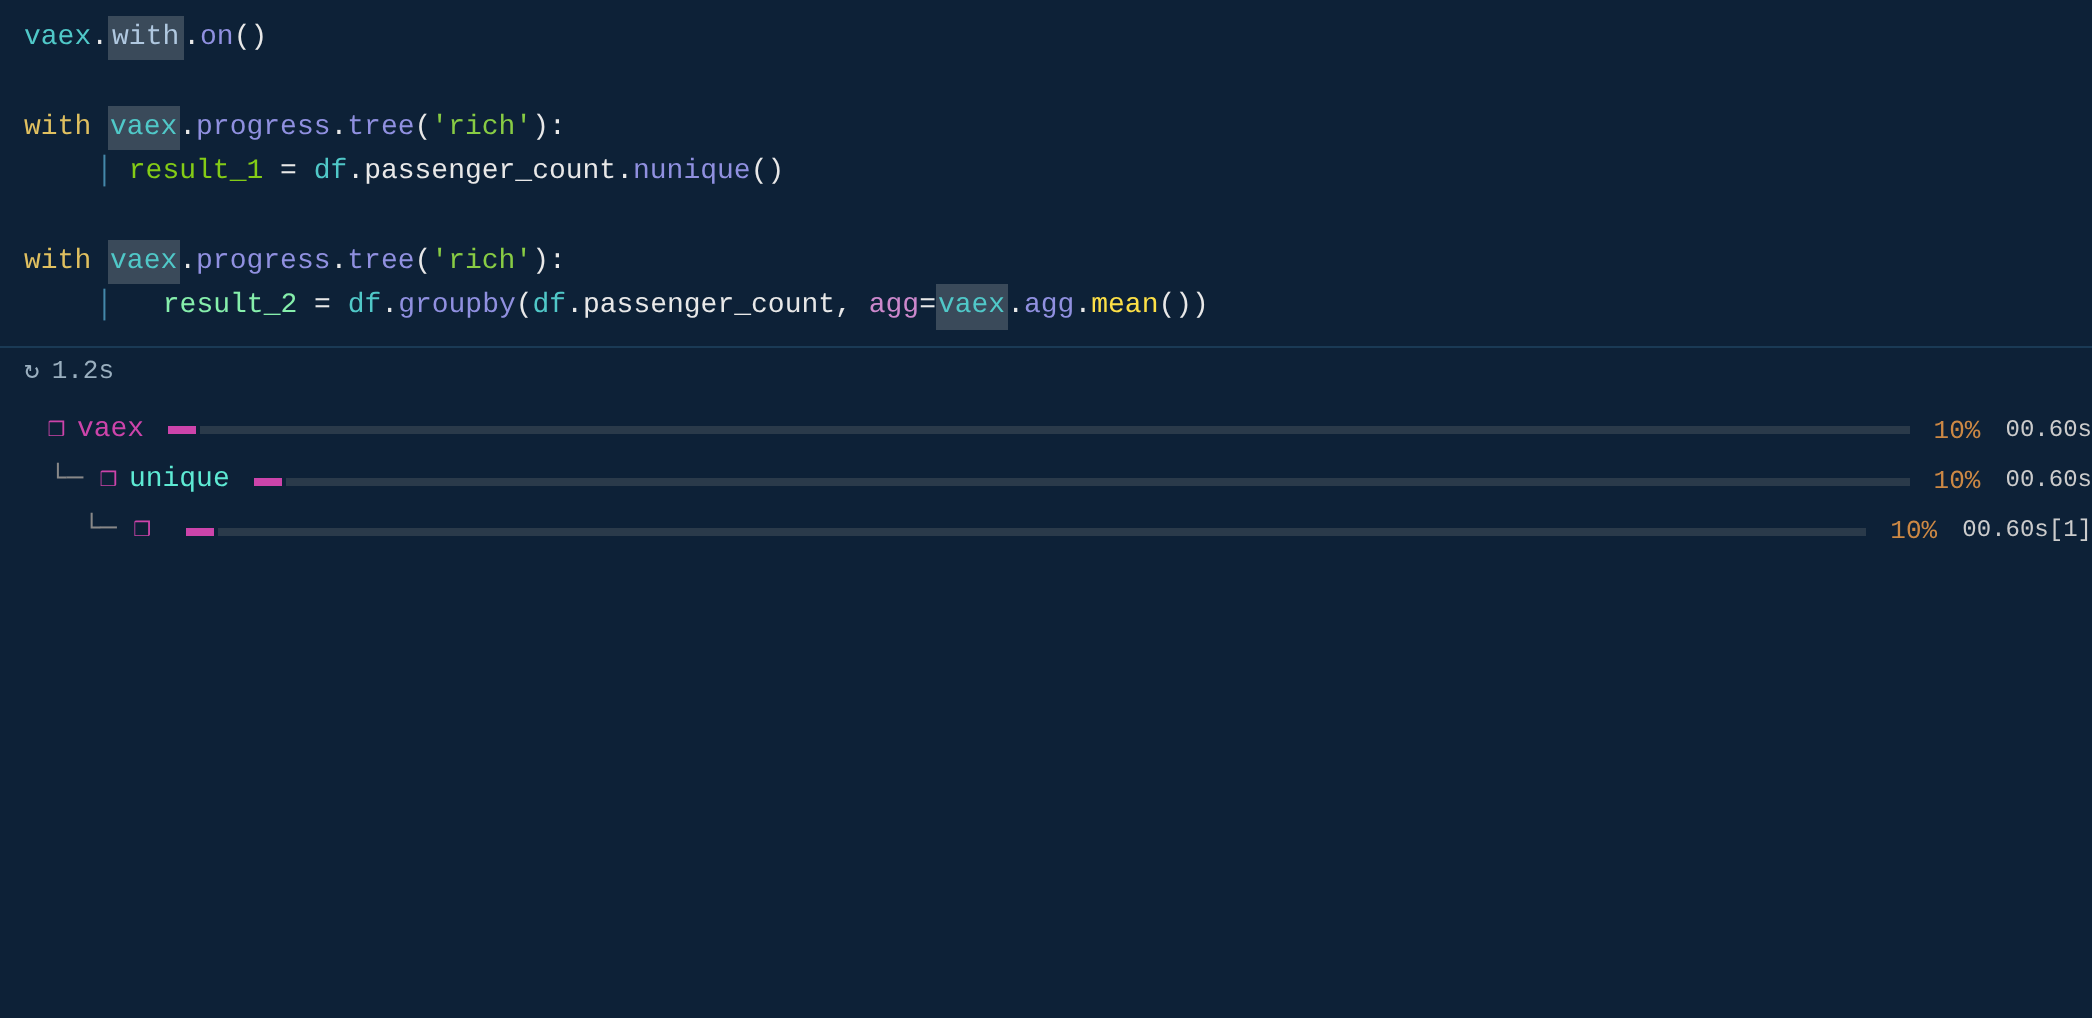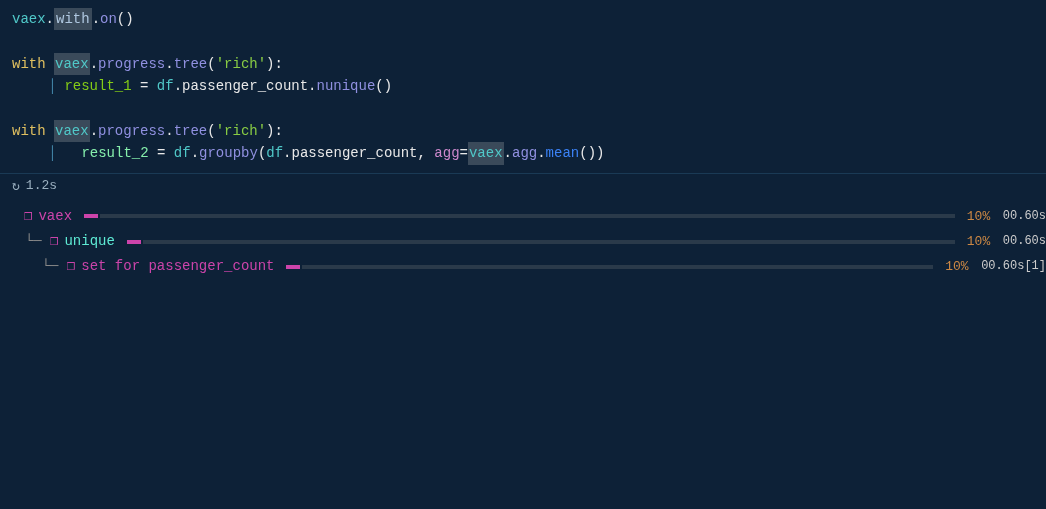--- a/index.html
+++ b/index.html
@@ -139,21 +139,21 @@
     <span style="color:#50c8c8;">df</span>
     <span class="dot">.</span>
     <span style="color:#e8e8e8;">passenger_count</span>
     <span style="color:#e8e8e8;">, </span>
     <span style="color:#cc88cc;">agg</span>
     <span style="color:#e8e8e8;">=</span>
     <span class="highlighted-vaex">vaex</span>
     <span class="dot">.</span>
     <span style="color:#9090e0;">agg</span>
     <span class="dot">.</span>
-    <span style="color:#3b82f6;">mean</span>
+    <span style="color:#fde047;">mean</span>
     <span class="paren">(</span>
     <span class="paren">))</span>
   </div>
 </div>
 
 <div class="timing-bar">
   <span class="refresh-icon">↻</span>
   <span>1.2s</span>
 </div>
 
@@ -179,21 +179,20 @@
       <div class="bar-filled" style="width:14px;"></div>
       <div class="bar-empty"></div>
     </div>
     <span class="progress-pct">10%</span>
     <span class="progress-time">00.60s</span>
   </div>
 
   <div class="progress-row">
     <span style="color:#888888; display:inline-block;">    └─ </span>
     <span style="color:#cc44aa; margin-right:6px;">❒</span>
-    <span class="label-set">set for passenger_count</span>
     <div class="progress-track">
       <div class="bar-filled" style="width:14px;"></div>
       <div class="bar-empty"></div>
     </div>
     <span class="progress-pct">10%</span>
     <span class="progress-time"><span>00.60s</span><span>[1]</span></span>
   </div>
 
 </div>
 

